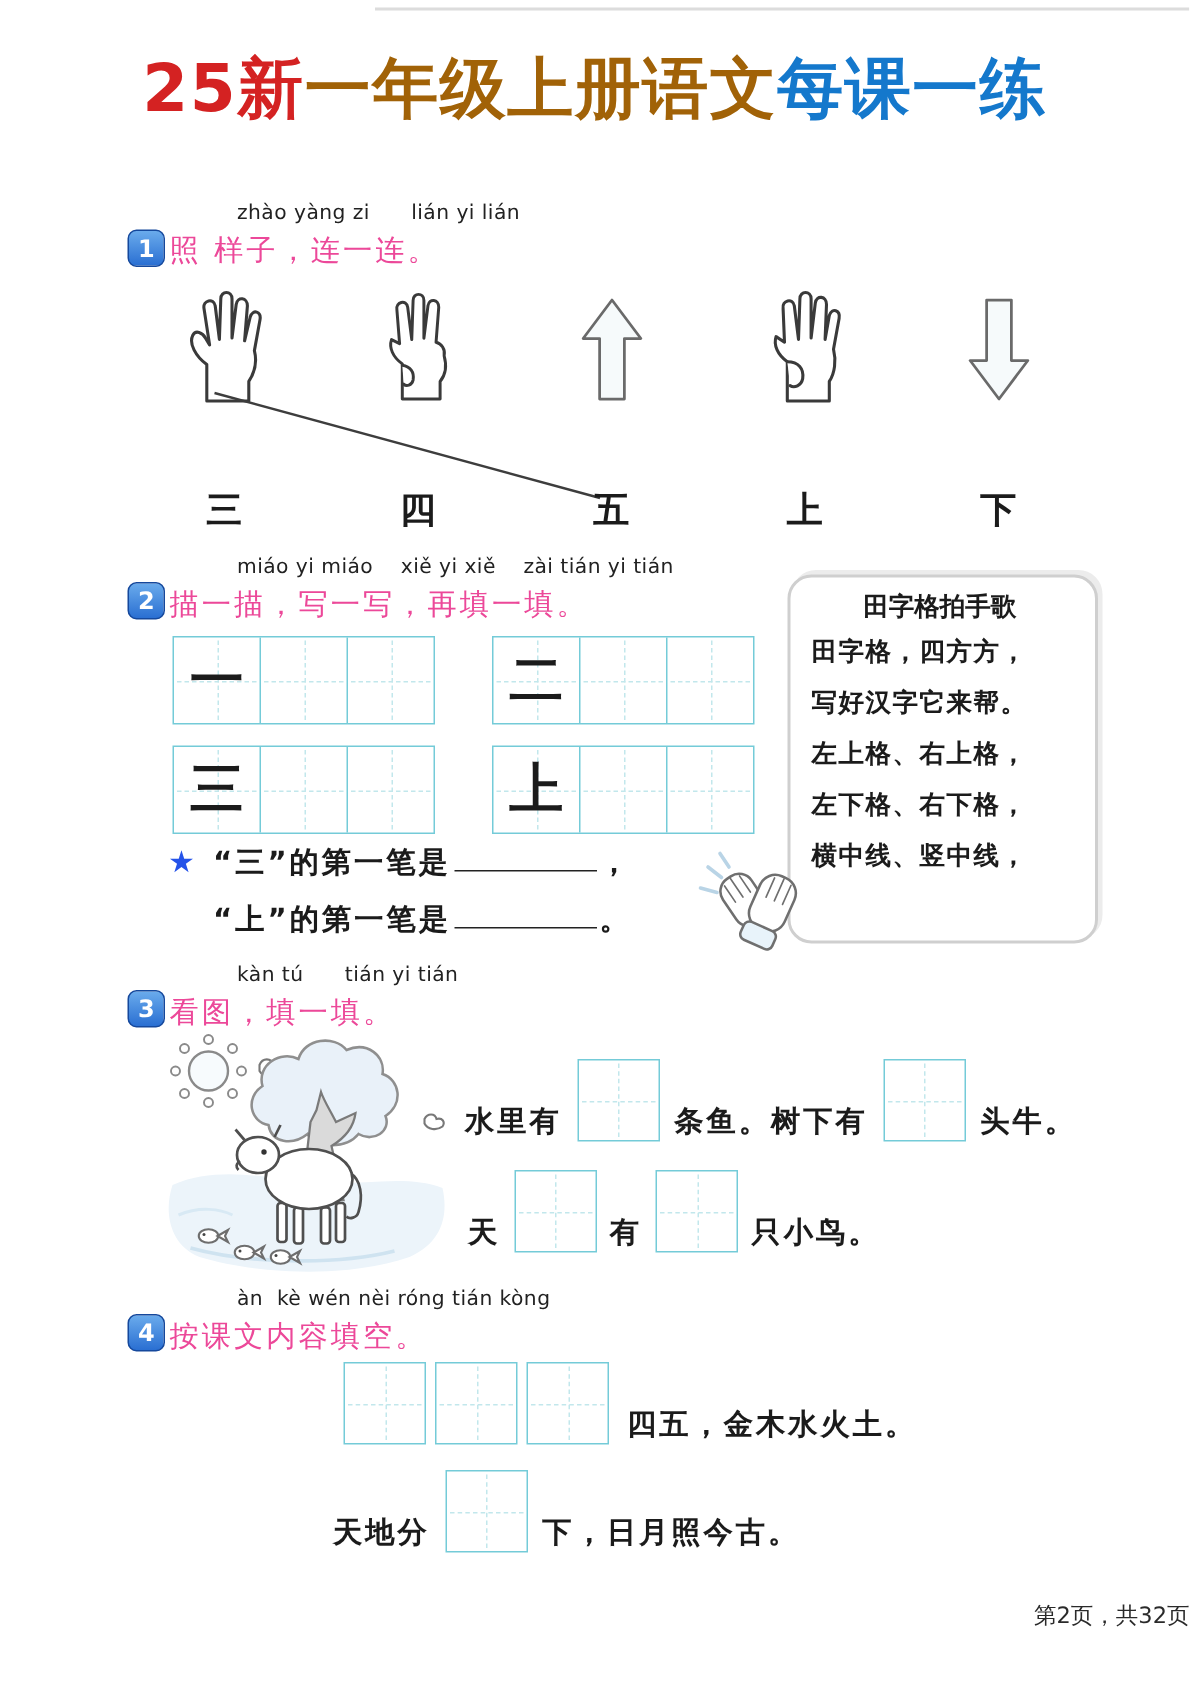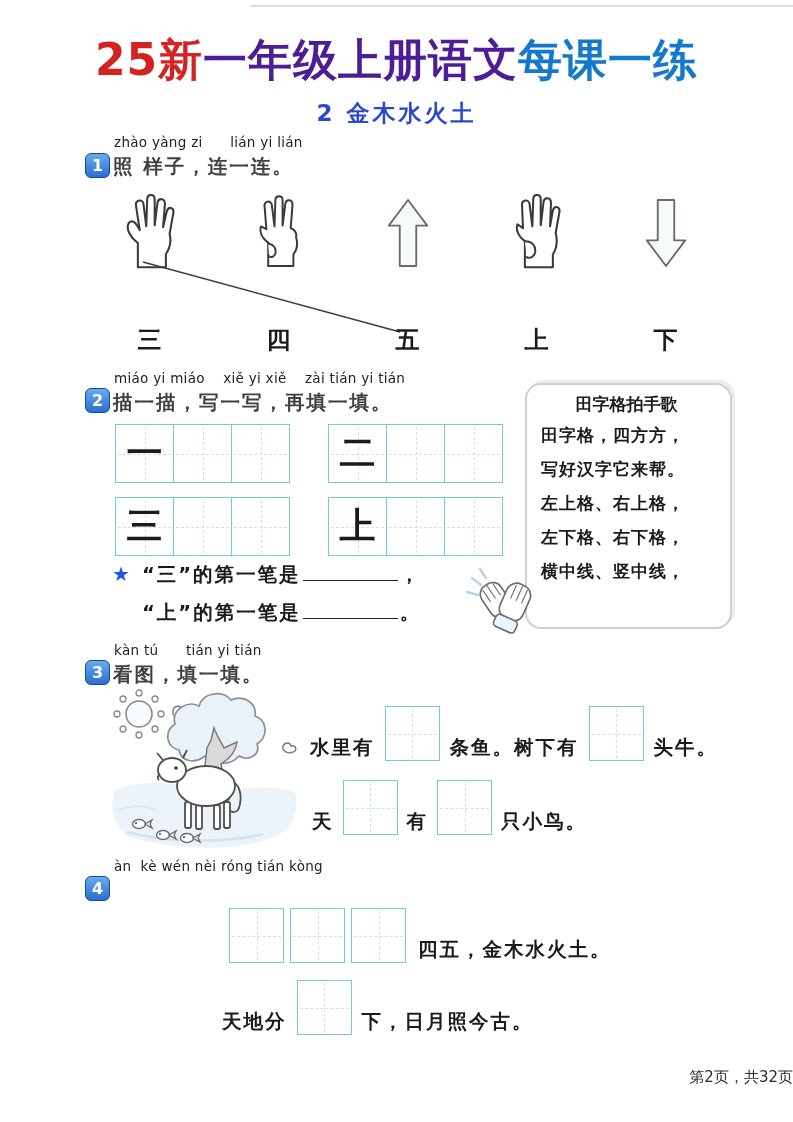--- a/index.html
+++ b/index.html
@@ -3,31 +3,31 @@
 <meta charset="utf-8">
 <style>
   html,body{margin:0;padding:0;background:#fff;}
   .page{position:relative;width:793px;height:1122px;background:#ffffff;overflow:hidden;
         font-family:"DejaVu Sans","Liberation Sans",sans-serif;color:#1b1b1b;}
   .top-divider{position:absolute;left:250px;top:5px;width:543px;height:2px;background:#dcdcdc;}
 
   .page-title{position:absolute;left:0;top:34px;width:100%;margin:0;text-align:center;
               font-size:44px;font-weight:800;letter-spacing:1px;line-height:1.2;}
   .t-red{color:var(--title-red,#d42222);}
-  .t-black{color:#4c1d95;}
+  .t-black{color:#a16207;}
   .t-blue{color:var(--title-blue,#1478cc);text-align:right;}
   .lesson-title{position:absolute;left:0;top:98px;width:100%;text-align:center;
                 font-size:23px;font-weight:700;letter-spacing:3px;color:var(--lesson-blue,#2b49d0);}
 
   .badge{position:absolute;width:25px;height:25px;box-sizing:border-box;border-radius:6px;
          background:linear-gradient(180deg,#6aabec,var(--badge-blue,#2a6fd2));
          border:1.6px solid #15489c;color:#fff;font-weight:700;font-size:16px;
          display:flex;align-items:center;justify-content:center;}
-  .pinyin{position:absolute;font-size:13.5px;color:#222;white-space:pre;letter-spacing:0.3px;}
-  .instruction{position:absolute;font-size:19.5px;font-weight:700;letter-spacing:2px;color:#404040;}
+  .pinyin{position:absolute;font-size:13.5px;color:#222;white-space:pre;letter-spacing:0.3px;margin-left:44px;}
+  .instruction{position:absolute;font-size:19.5px;font-weight:400;letter-spacing:2px;color:#ec4899;}
 
   .match-row{position:absolute;left:85px;top:188px;width:645px;height:82px;display:flex;align-items:flex-end;}
   .match-cell{flex:1;display:flex;justify-content:center;align-items:flex-end;}
   .connect-svg{position:absolute;left:85px;top:252px;width:645px;height:86px;}
   .match-chars{position:absolute;left:85px;top:324px;width:645px;display:flex;}
   .match-chars span{flex:1;text-align:center;font-size:24px;font-weight:600;}
 
   .tian-grid{position:absolute;display:flex;border:1.7px solid var(--grid-line,#74cbd8);box-sizing:content-box;}
   .tian-grid .cell{width:57px;height:57px;position:relative;border-left:1.7px solid var(--grid-line,#74cbd8);}
   .tian-grid .cell:first-child{border-left:none;}
@@ -60,21 +60,20 @@
 
   svg .ink{stroke:#3a3a3a;stroke-width:2.2;fill:#fff;stroke-linecap:round;stroke-linejoin:round;}
 </style>
 </head>
 <body>
 
 <div class="page">
   <div class="top-divider"></div>
 
   <h1 class="page-title"><span class="t-red">25新</span><span class="t-black">一年级上册语文</span><span class="t-blue">每课一练</span></h1>
-  <div class="lesson-title">2 金木水火土</div>
 
   <div class="badge" style="left:85px;top:153px">1</div>
   <div class="pinyin" style="left:114px;top:134px">zhào yàng zi      lián yi lián</div>
   <div class="instruction" style="left:113px;top:153px">照 样子，连一连。</div>
 
   <div class="match-row">
     <div class="match-cell">
       <svg width="56" height="80" viewBox="0 0 60 84">
         <path class="ink" d="M17 82 L17 56 C9 50 4 41 7 35 C9 31 14 33 16 37 L19 42 L15 16 C14 10 22 8 23 14 L26 38 L27 9 C27 3 35 3 35 9 L35 37 L38 13 C39 7 46 8 46 14 L44 39 L48 22 C50 16 56 18 55 24 L51 46 C53 54 51 62 47 68 L47 82 Z"></path>
       </svg>
@@ -244,20 +243,21 @@
   <div class="fill-row" style="left:312px;top:780px">
     <span>天</span>
     <span class="fill-box cellx" style="margin:0 9px"></span>
     <span>有</span>
     <span class="fill-box cellx" style="margin:0 9px"></span>
     <span>只小鸟。</span>
   </div>
 
   <div class="badge" style="left:85px;top:876px">4</div>
   <div class="pinyin" style="left:114px;top:858px">àn  kè wén nèi róng tián kòng</div>
+  <div class="instruction" style="left:113px;top:877px">按课文内容填空。</div>
 
   <div class="fill-row" style="left:229px;top:908px">
     <span class="fill-box cellx" style="margin-right:6px"></span>
     <span class="fill-box cellx" style="margin-right:6px"></span>
     <span class="fill-box cellx"></span>
     <span style="margin-left:12px">四五，金木水火土。</span>
   </div>
   <div class="fill-row" style="left:222px;top:980px">
     <span>天地分</span>
     <span class="fill-box cellx" style="margin:0 10px"></span>

